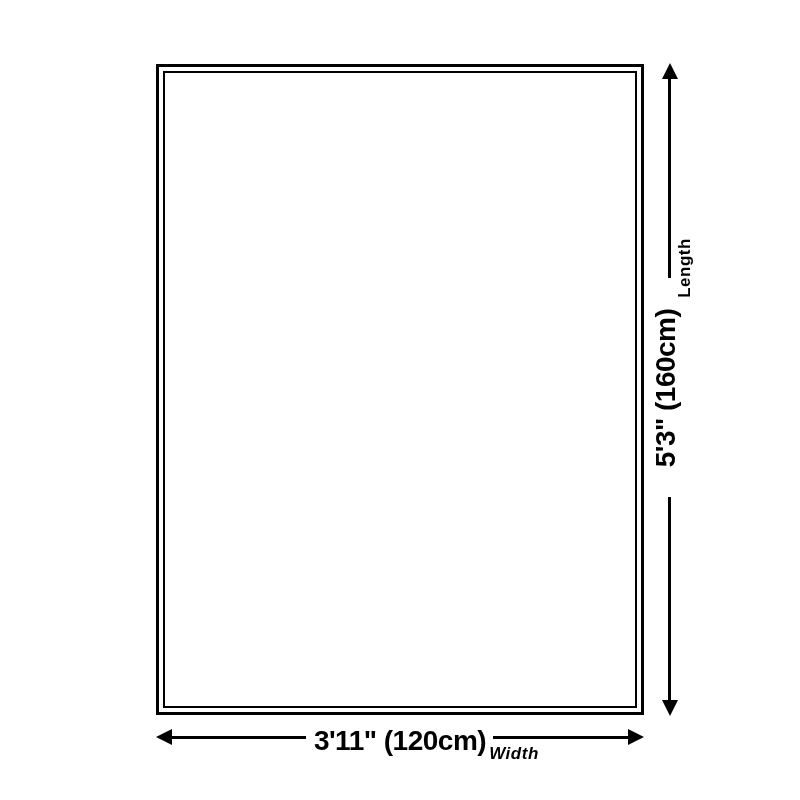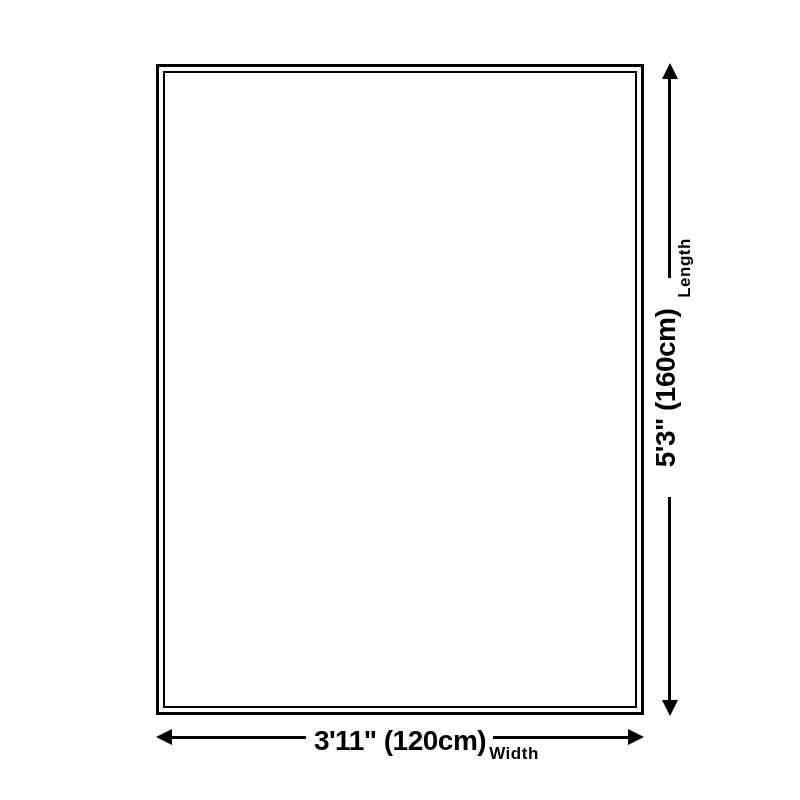--- a/index.html
+++ b/index.html
@@ -93,21 +93,21 @@
   }
   .center-rot {
     transform: translate(-50%, -50%) rotate(-90deg);
   }
   .center-h {
     transform: translate(-50%, -50%);
   }
   .length-value { left: 666px; top: 388px; }
   .length-label { left: 684px; top: 268px; }
   .width-value  { left: 400px; top: 741px; }
-  .width-label  { left: 514px; top: 753px; }
+  .width-label  { left: 514px; top: 753px; font-style: italic; }
 </style>
 </head>
 <body>
 
 <div class="stage">
 
   <div class="abs rug-outer">
     <div class="rug-inner"></div>
   </div>
 

